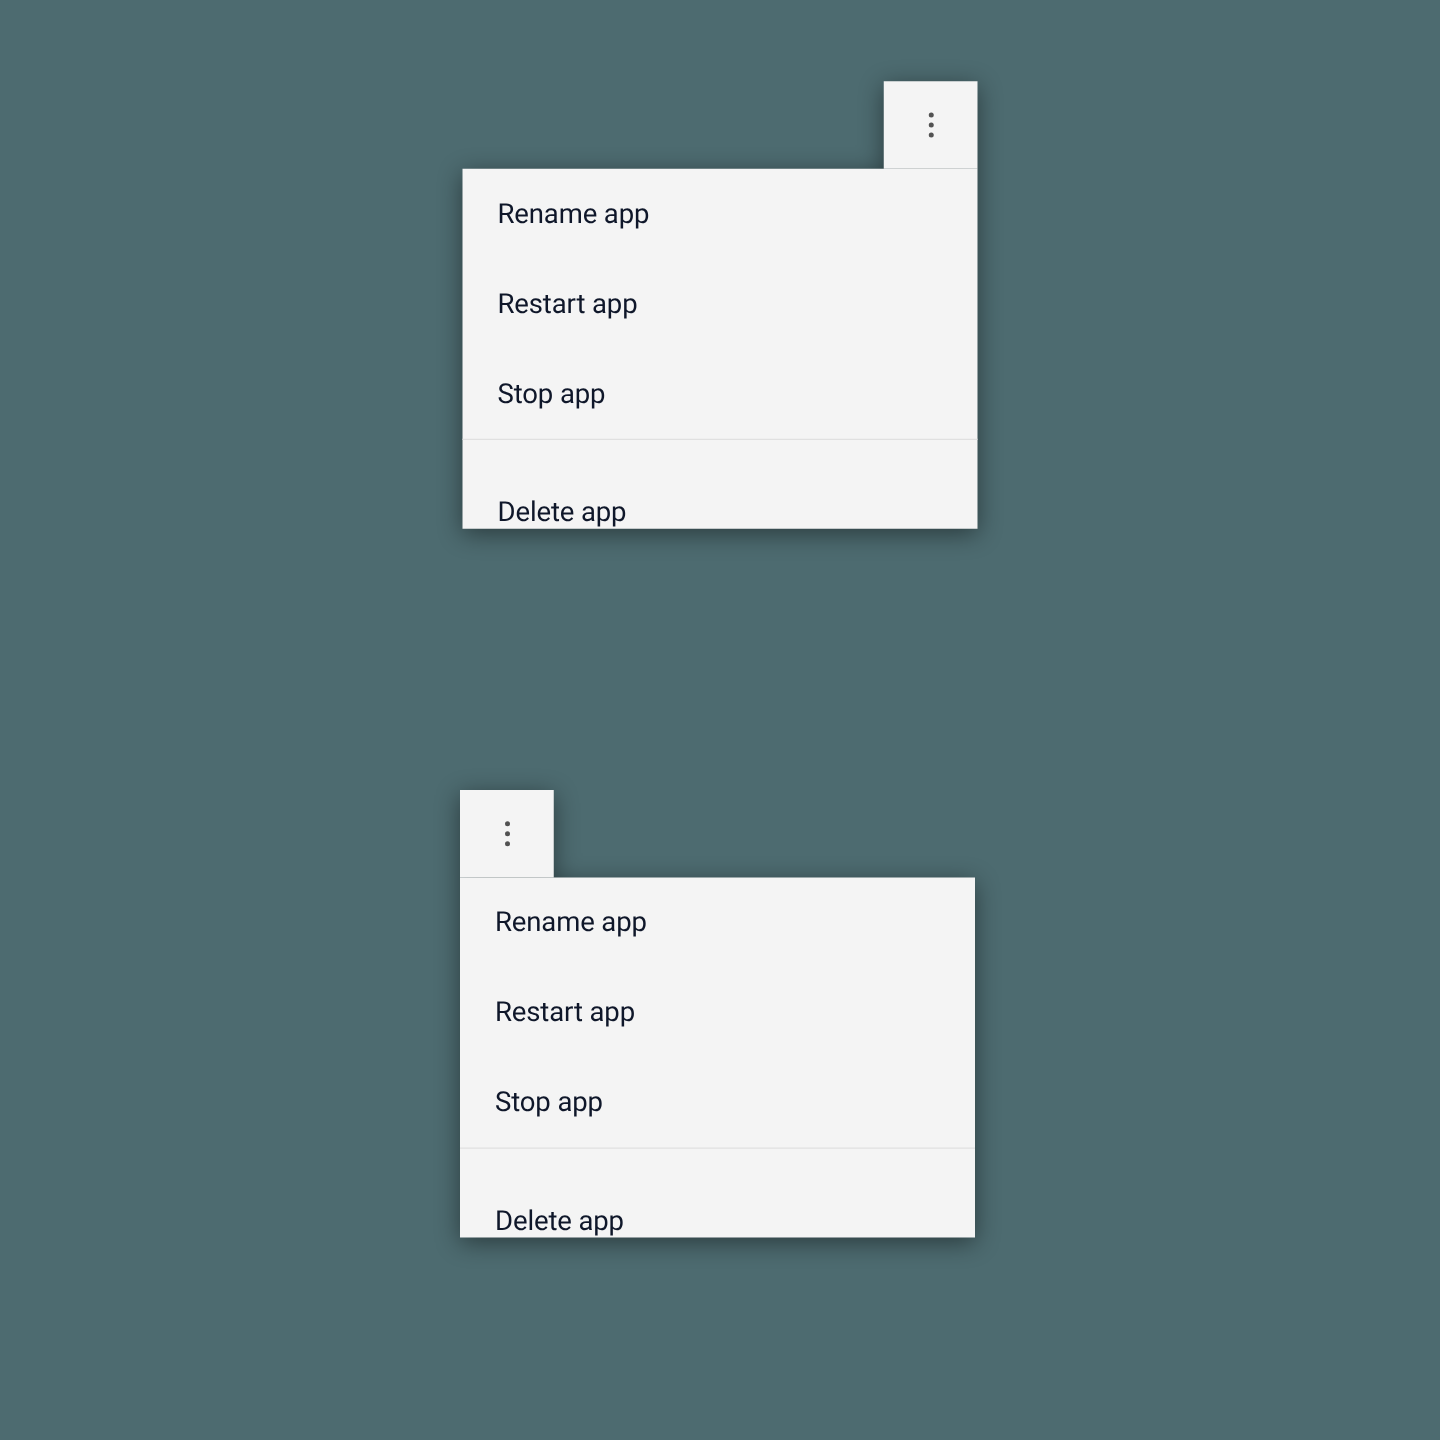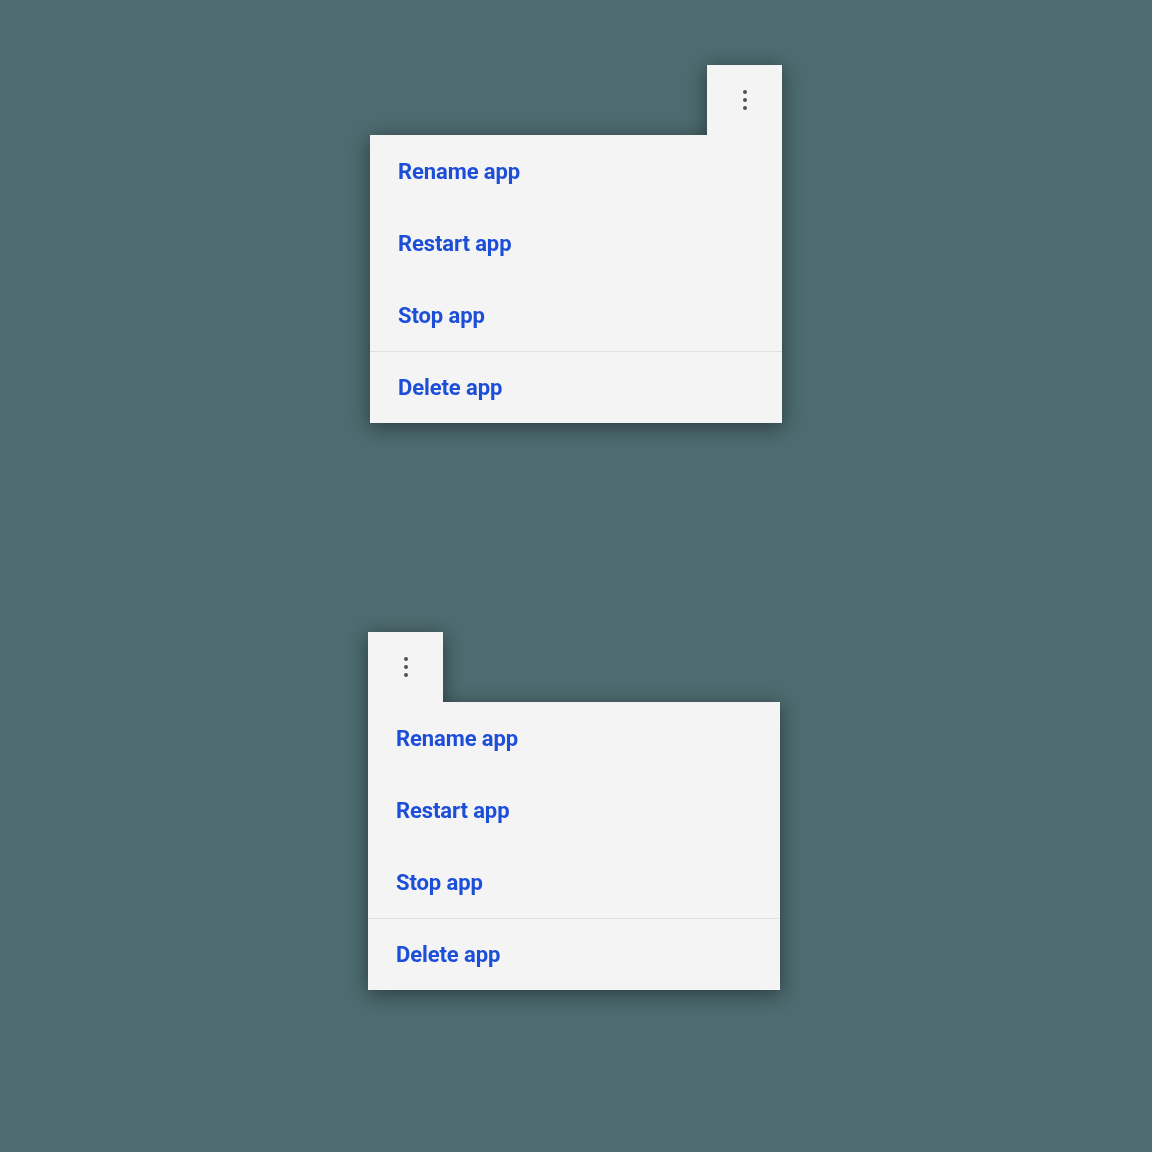--- a/index.html
+++ b/index.html
@@ -52,28 +52,29 @@
   }
   .menu {
     width: 412px;
     background: #f4f4f4;
   }
   .menu-item {
     height: 72px;
     padding: 0 28px;
     display: flex;
     align-items: center;
-    color: #1d4ed8;
+    color: #0f172a;
     font-size: 22px;
-    font-weight: 700;
+    font-weight: 400;
     cursor: pointer;
     letter-spacing: -0.1px;
   }
   .menu-item.sep {
     border-top: 1px solid #e0e0e0;
+    align-items: flex-end;
   }
   
   .top .menu-wrap { top: 65px; left: 370px; }
   .bottom .menu-wrap { top: 56px; left: 368px; }
 </style>
 </head>
 <body>
 
 <div class="half top">
   <div class="menu-wrap">

